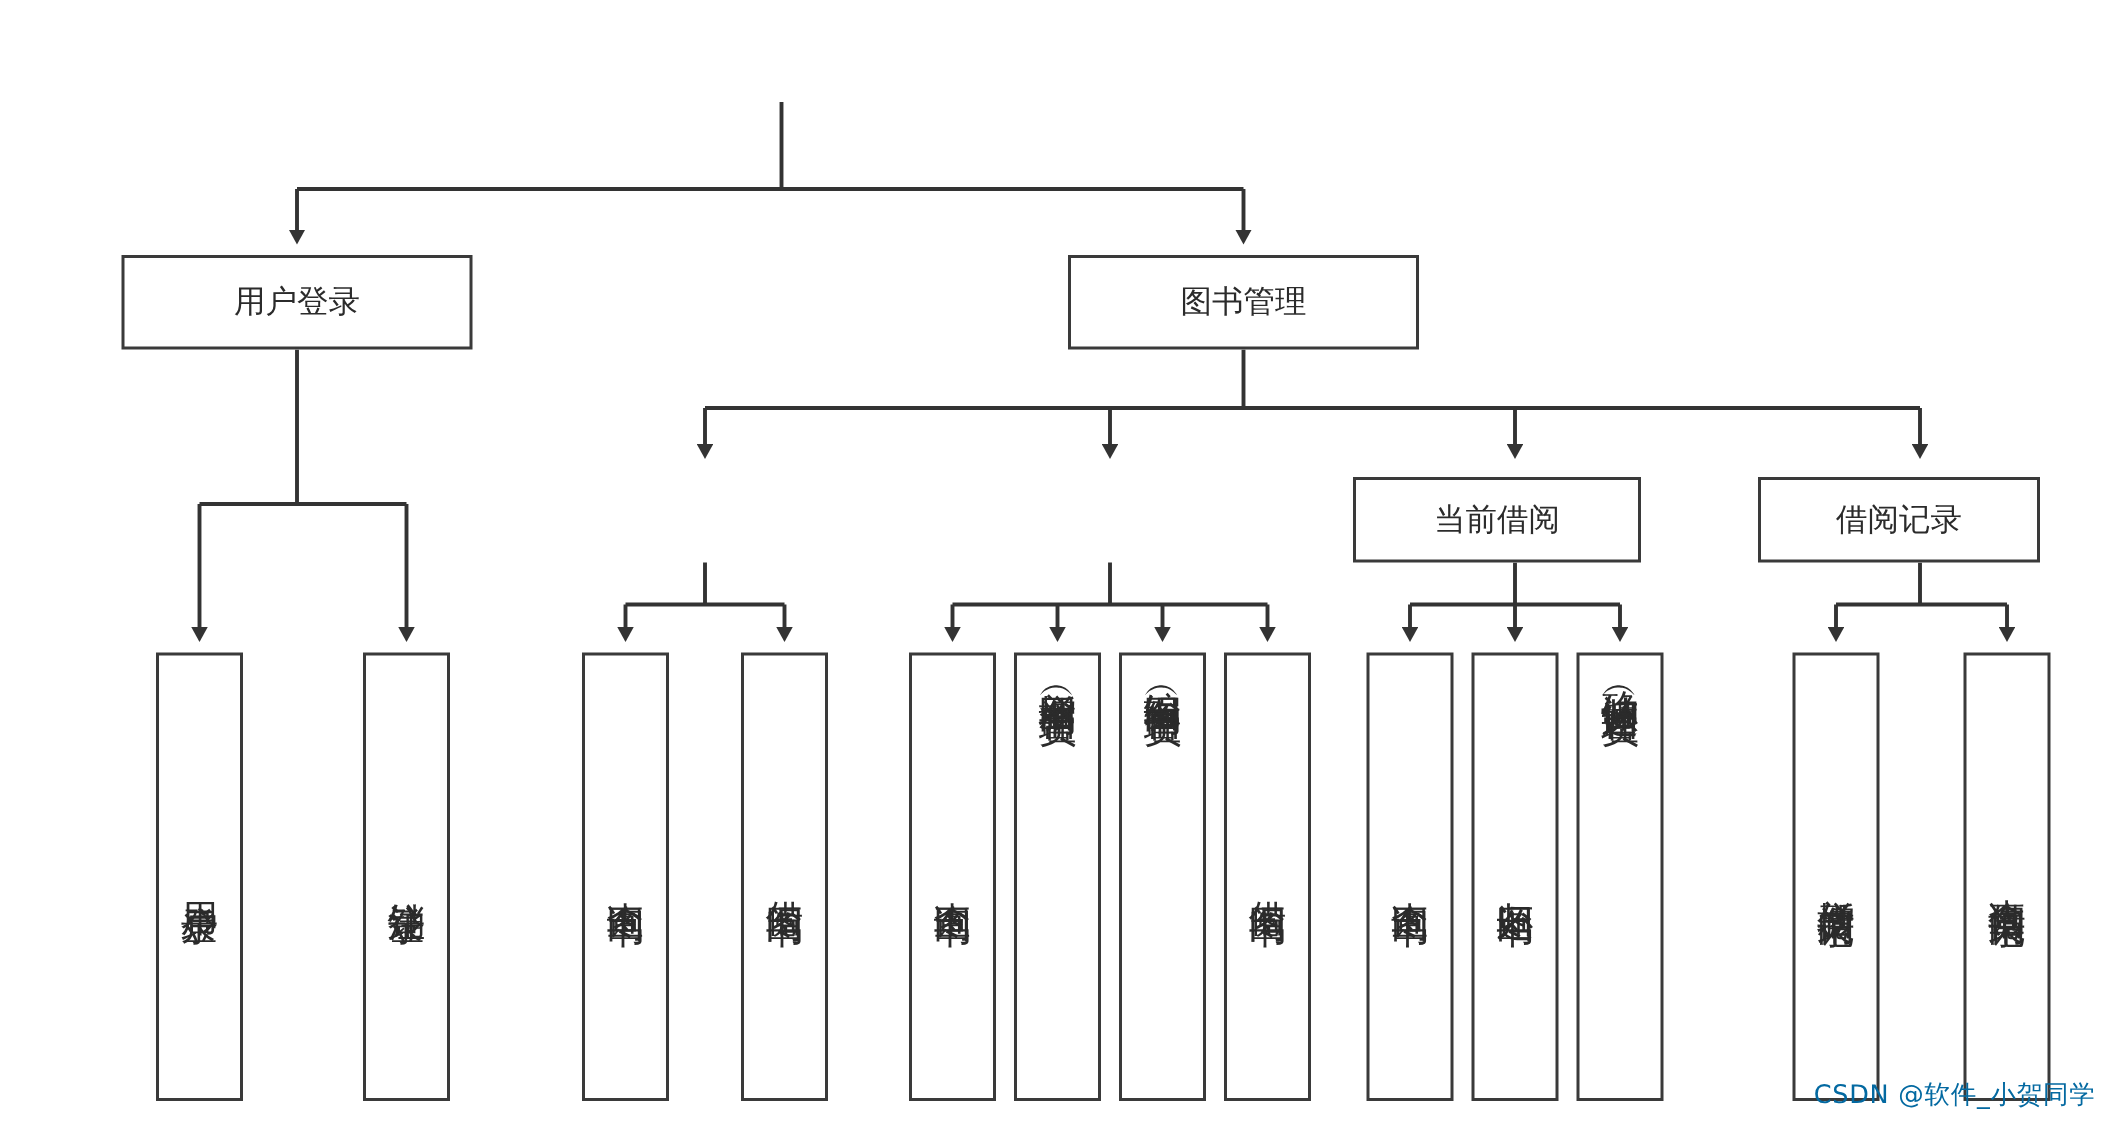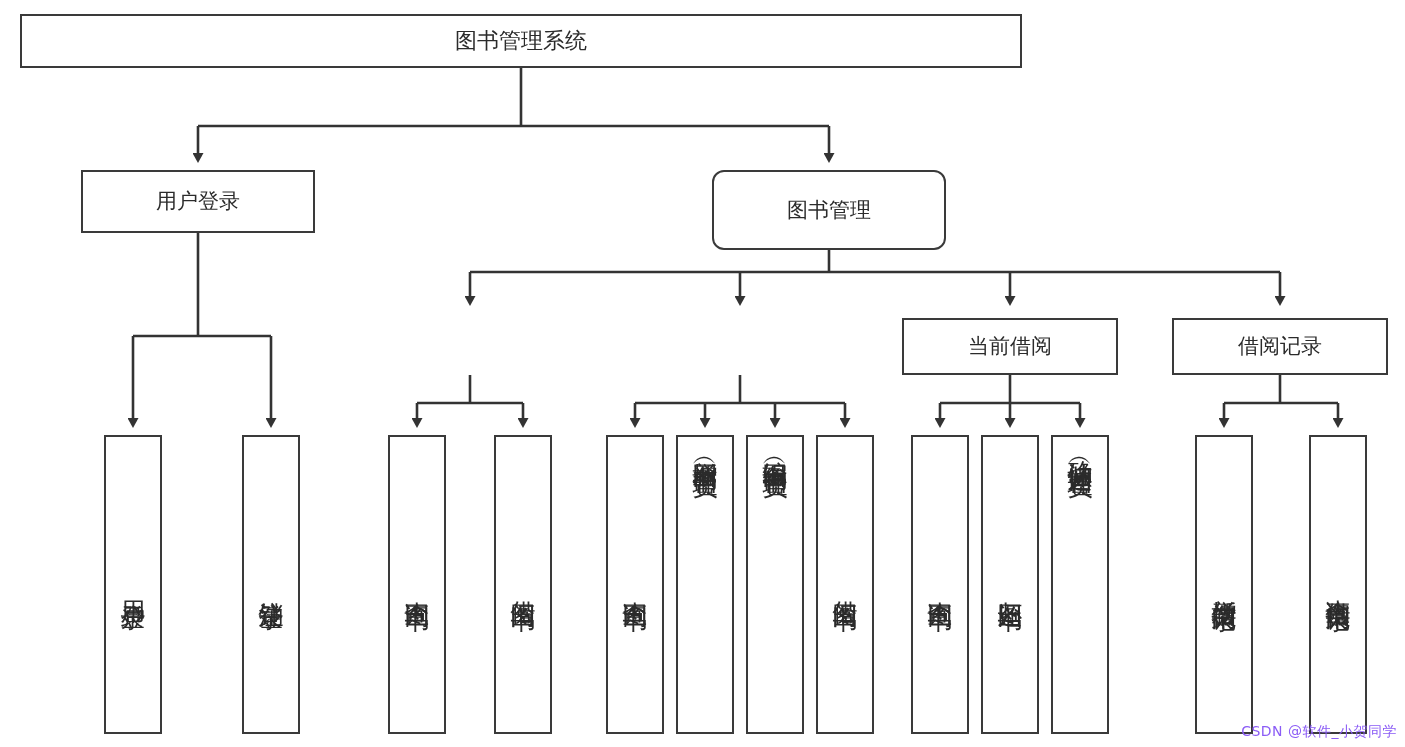--- a/index.html
+++ b/index.html
@@ -61,22 +61,22 @@
     white-space: nowrap;
   }
   .node.leaf.align-mid {
     align-items: center;
     padding-top: 0;
   }
   .watermark {
     position: absolute;
     right: 8px;
     bottom: 6px;
-    font-size: 14px;
-    color: #8b5cf6;
+    font-size: 17px;
+    color: #0369a1;
     letter-spacing: 0.5px;
     white-space: nowrap;
   }
 </style>
 </head>
 <body>
 
 <div id="diagram-root">
 
   <svg class="connectors" viewBox="0 0 1405 747" xmlns="http://www.w3.org/2000/svg">
@@ -122,35 +122,32 @@
       <path d="M1010,403 L1010,419" marker-end="url(#arrow)"></path>
       <path d="M1080,403 L1080,419" marker-end="url(#arrow)"></path>
 
       <path d="M1280,375 L1280,403"></path>
       <path d="M1224,403 L1338,403"></path>
       <path d="M1224,403 L1224,419" marker-end="url(#arrow)"></path>
       <path d="M1338,403 L1338,419" marker-end="url(#arrow)"></path>
     </g>
   </svg>
 
-  <div class="node root horizontal" style="left:20px; top:14px; width:1002px; height:54px;">
-    <span class="label">图书管理系统</span>
-  </div>
 
   <div class="node horizontal" style="left:81px; top:170px; width:234px; height:63px;">
     <span class="label">用户登录</span>
   </div>
-  <div class="node horizontal" style="left:712px; top:170px; width:234px; height:80px;border-radius:12px;">
+  <div class="node horizontal" style="left:712px; top:170px; width:234px; height:63px;">
     <span class="label">图书管理</span>
   </div>
 
-  <div class="node horizontal" style="left:902px; top:318px; width:216px; height:57px;">
+  <div class="node horizontal" style="left:902px; top:318px; width:192px; height:57px;">
     <span class="label">当前借阅</span>
   </div>
-  <div class="node horizontal" style="left:1172px; top:318px; width:216px; height:57px;">
+  <div class="node horizontal" style="left:1172px; top:318px; width:188px; height:57px;">
     <span class="label">借阅记录</span>
   </div>
 
   <div class="node leaf align-mid" style="left:104px; top:435px; width:58px; height:299px;">
     <span class="label">用户登录</span>
   </div>
   <div class="node leaf align-mid" style="left:242px; top:435px; width:58px; height:299px;">
     <span class="label">注销登录</span>
   </div>
 

